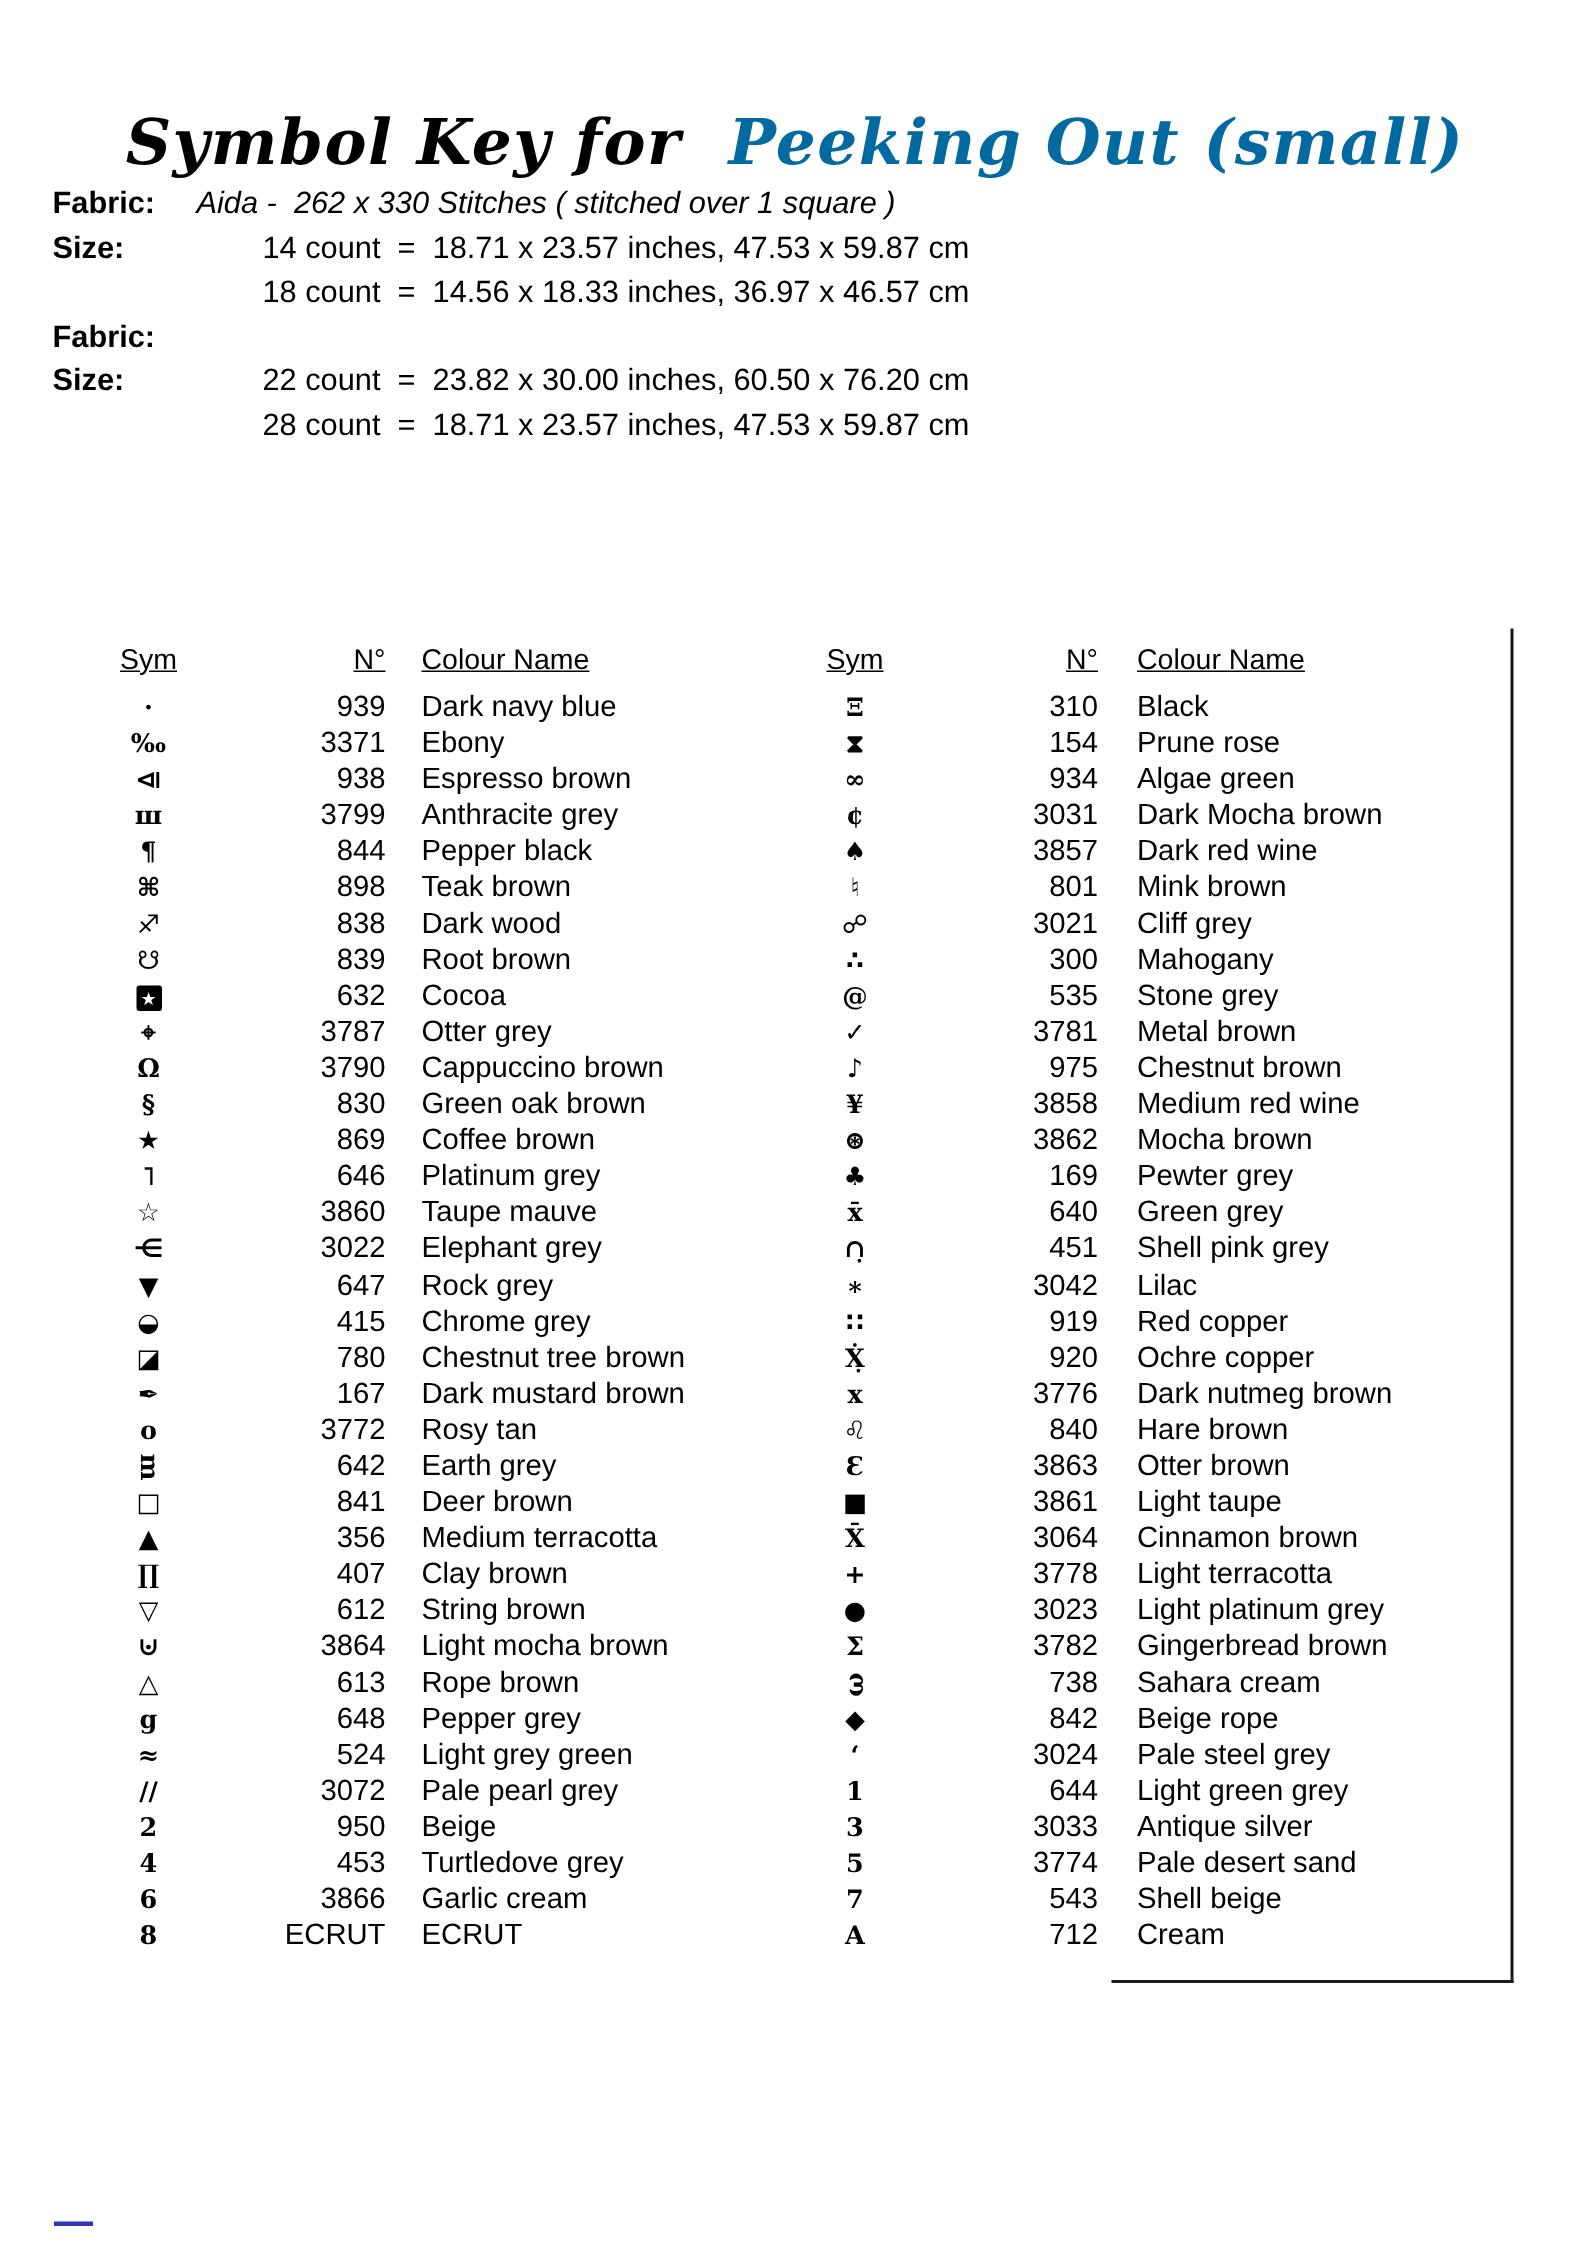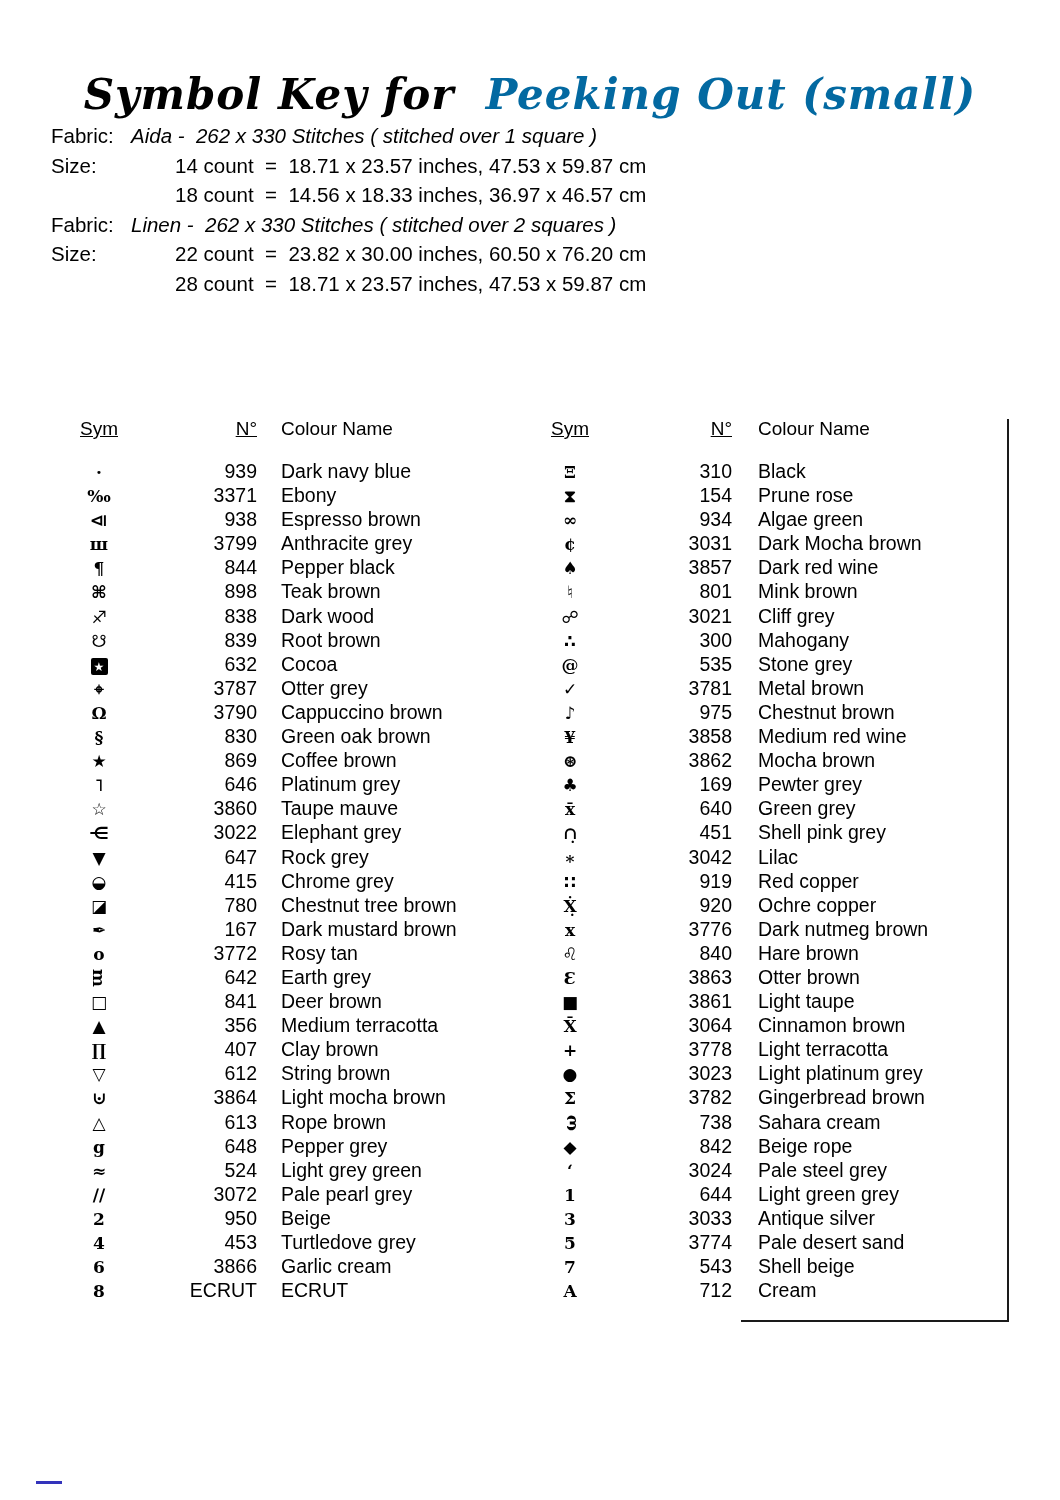--- a/index.html
+++ b/index.html
@@ -16,41 +16,41 @@
     text-align:center;
     font-family:"DejaVu Serif", serif;
     font-style:italic; font-weight:bold;
     font-size:42px; letter-spacing:1px; white-space:pre;
   }
   .title .t-red { }
 
   
   .info { position:absolute; top:124px; left:35px; width:990px; }
   .info-row { position:relative; height:29.5px; font-size:20.5px; }
-  .info-label { position:absolute; left:16px; top:0; font-weight:normal; }
+  .info-label { position:absolute; left:0; top:0; font-weight:bold; }
   .info-value { position:absolute; top:0; white-space:pre; }
   .info-value.v1 { left:96px;font-style:italic; }
   .info-value.v2 { left:140px; }
   .strands { position:relative; height:30px; font-size:20.5px; }
   .strands b { font-weight:bold; }
 
   
   .colgroup { position:absolute; top:418px; }
   .colgroup.left { left:75px;  width:420px; }
   .colgroup.right{ left:546px; width:420px; }
   .thead, .trow {
     display:grid;
     align-items:baseline;
   }
   .colgroup.left  .thead, .colgroup.left  .trow { grid-template-columns:48px 134px auto; }
   .colgroup.right .thead, .colgroup.right .trow { grid-template-columns:48px 138px auto; }
   .thead { height:42px; font-size:19px; }
-  .th-sym { text-align:center; text-decoration:underline; }
+  .th-sym { text-align:center; text-decoration:underline;margin-top:12px; }
   .th-num { text-align:right;  text-decoration:underline; }
-  .th-name{ }
+  .th-name{ text-decoration:underline; }
   .colgroup.left  .th-name, .colgroup.left  .td-name { padding-left:24px; }
   .colgroup.right .th-name, .colgroup.right .td-name { padding-left:26px; }
 
   .trow { height:24.1px; font-size:19.5px; }
   .td-sym {
     text-align:center;
     font-family:"DejaVu Serif","DejaVu Sans",serif;
     font-weight:bold; font-size:17px;
   }
   .td-num { text-align:right; }
@@ -83,21 +83,20 @@
       <div class="info-row">
         <span class="info-label">Size:</span>
         <span class="info-value v2">14 count  =  18.71 x 23.57 inches, 47.53 x 59.87 cm</span>
       </div>
       <div class="info-row">
         <span class="info-label"></span>
         <span class="info-value v2">18 count  =  14.56 x 18.33 inches, 36.97 x 46.57 cm</span>
       </div>
       <div class="info-row">
         <span class="info-label">Fabric:</span>
-        <span class="info-value v1">Linen -  262 x 330 Stitches ( stitched over 2 squares )</span>
       </div>
       <div class="info-row">
         <span class="info-label">Size:</span>
         <span class="info-value v2">22 count  =  23.82 x 30.00 inches, 60.50 x 76.20 cm</span>
       </div>
       <div class="info-row">
         <span class="info-label"></span>
         <span class="info-value v2">28 count  =  18.71 x 23.57 inches, 47.53 x 59.87 cm</span>
       </div>
     </div>

